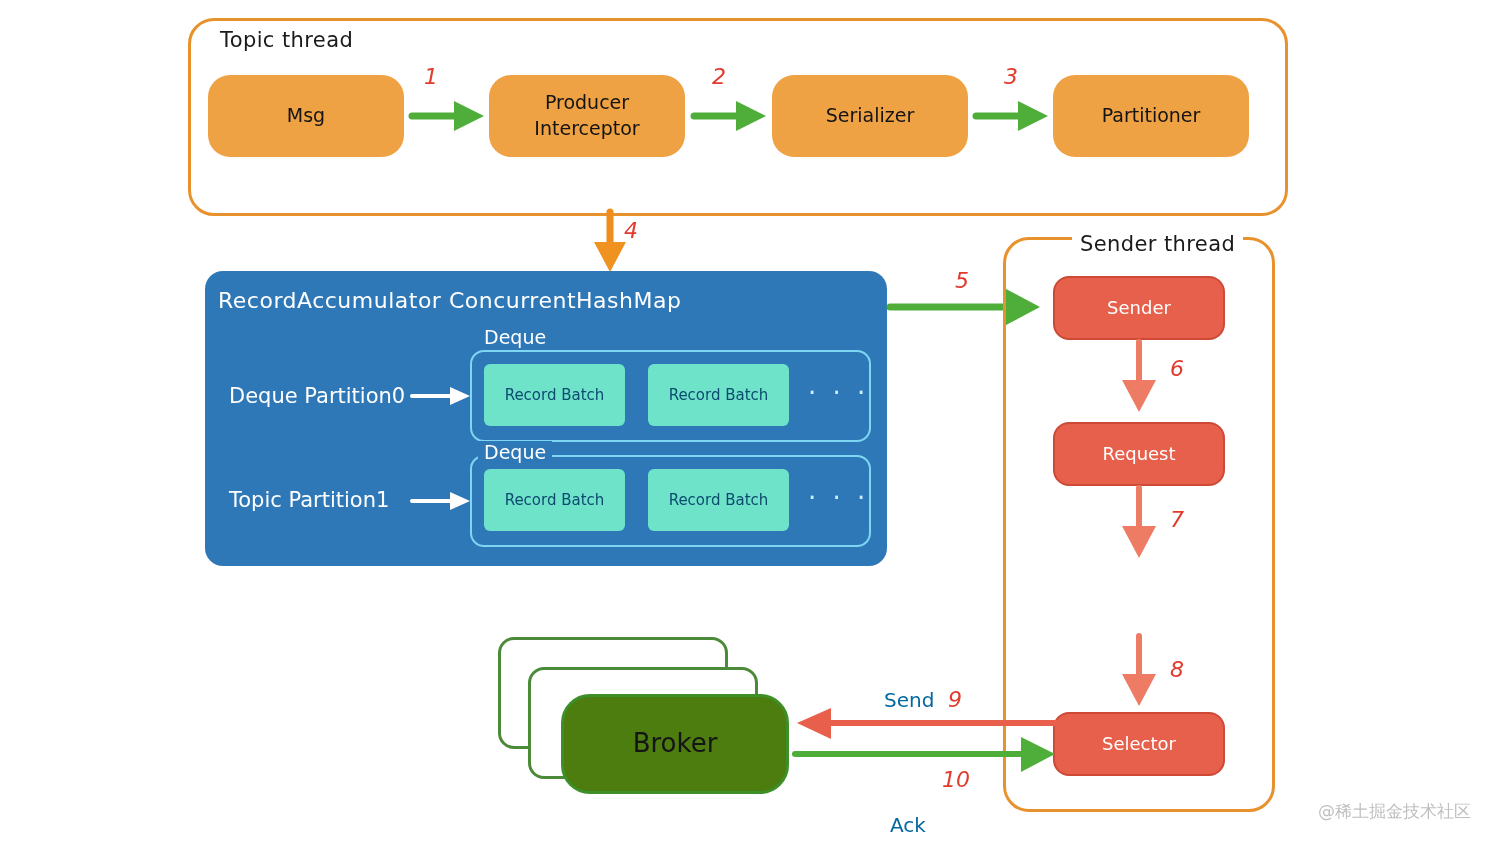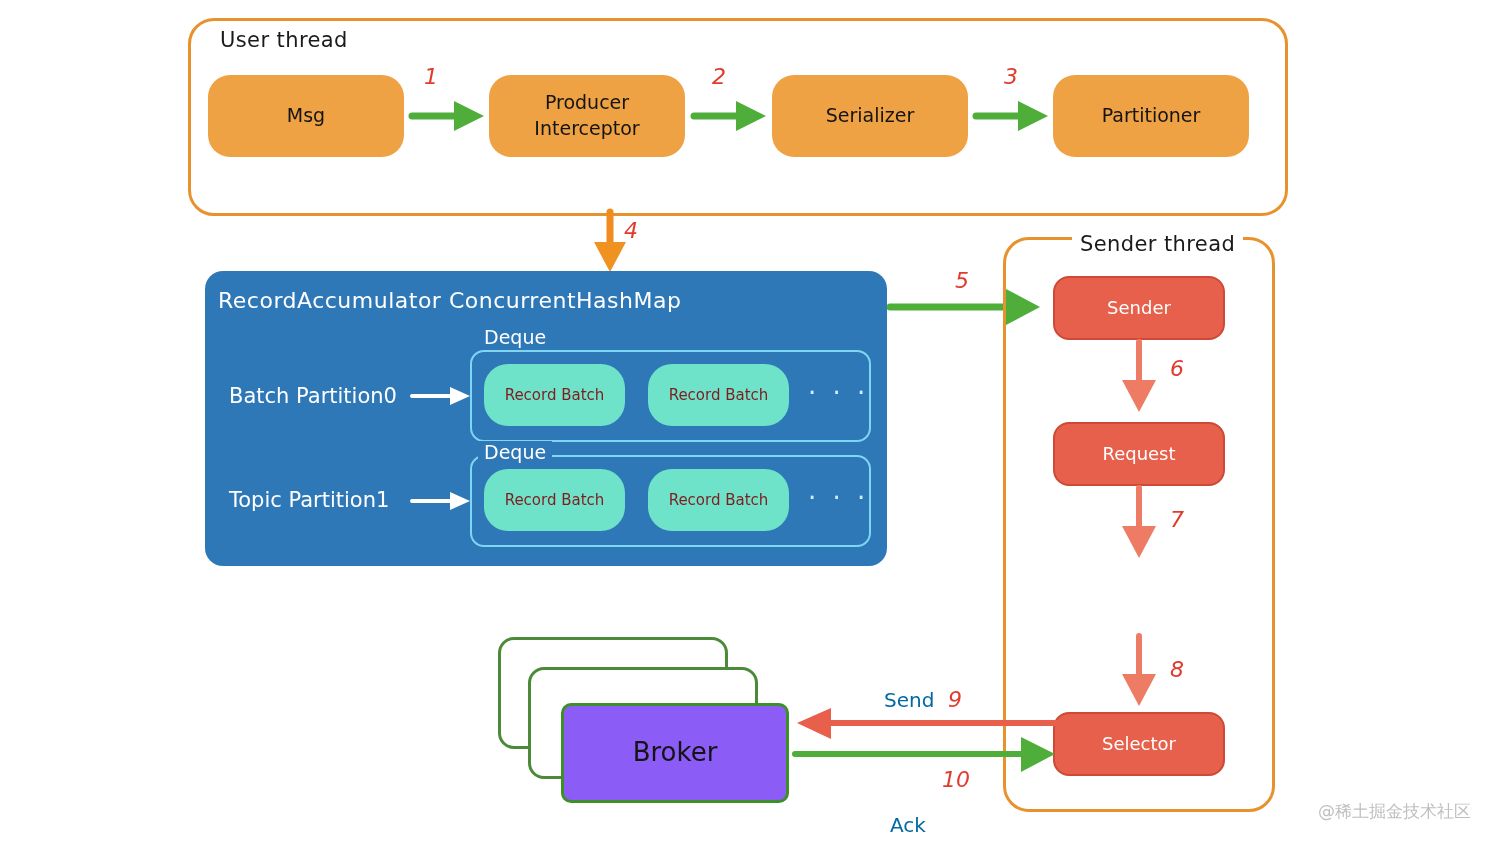--- a/index.html
+++ b/index.html
@@ -53,31 +53,30 @@
   }
   .node-red {
     background: #E6604B;
     color: #ffffff;
     font-size: 18px;
     border-radius: 16px;
     border: 2px solid #CE4A36;
   }
   .node-teal {
     background: #6EE3CA;
-    color: #7f1d1d;
+    color: #0c4a6e;
     font-size: 15px;
-    border-radius: 24px;
+    border-radius: 6px;
   }
   .node-green {
-    background: #8b5cf6;
+    background: #4d7c0f;
     color: #141414;
     font-size: 26px;
-    border-radius: 10px;
+    border-radius: 29px;
     border: 3px solid #3D8F28;
-    margin-top: 9px;
   }
   .node-green-ghost {
     background: #ffffff;
     border: 3px solid #4B8A38;
     border-radius: 16px;
   }
 
   
   .accumulator {
     background: #2E78B8;
@@ -133,21 +132,21 @@
     white-space: nowrap;
   }
   svg { position: absolute; overflow: visible; }
 </style>
 </head>
 <body>
 
 <div id="stage">
 
   <div class="abs group-box" style="left:188px; top:18px; width:1100px; height:198px;"></div>
-  <div class="abs group-label" style="left:212px; top:28px;">User thread</div>
+  <div class="abs group-label" style="left:212px; top:28px;">Topic thread</div>
 
   <div class="abs node node-orange" style="left:208px; top:75px; width:196px; height:82px;">
     <span>Msg</span>
   </div>
   <div class="abs node node-orange" style="left:489px; top:75px; width:196px; height:82px;">
     <span>Producer
 Interceptor</span>
   </div>
   <div class="abs node node-orange" style="left:772px; top:75px; width:196px; height:82px;">
     <span>Serializer</span>
@@ -180,21 +179,21 @@
   </svg>
   <div class="abs step-num" style="left:624px; top:218px;">4</div>
 
   <div class="abs accumulator" style="left:205px; top:271px; width:682px; height:295px;"></div>
 
   <div class="abs accum-title" style="left:218px; top:288px;">RecordAccumulator  ConcurrentHashMap</div>
 
   <div class="abs deque-box" style="left:470px; top:350px; width:401px; height:92px;"></div>
   <div class="abs deque-label" style="left:478px; top:326px;">Deque</div>
 
-  <div class="abs partition-label" style="left:229px; top:384px;">Batch Partition0</div>
+  <div class="abs partition-label" style="left:229px; top:384px;">Deque Partition0</div>
   <svg style="left:412px; top:385px;" width="62" height="24">
     <path d="M0,11 L40,11" stroke="#ffffff" stroke-width="4" stroke-linecap="round"></path>
     <path d="M38,2 L58,11 L38,20 Z" fill="#ffffff"></path>
   </svg>
 
   <div class="abs node node-teal" style="left:484px; top:364px; width:141px; height:62px;">
     <span>Record Batch</span>
   </div>
   <div class="abs node node-teal" style="left:648px; top:364px; width:141px; height:62px;">
     <span>Record Batch</span>

